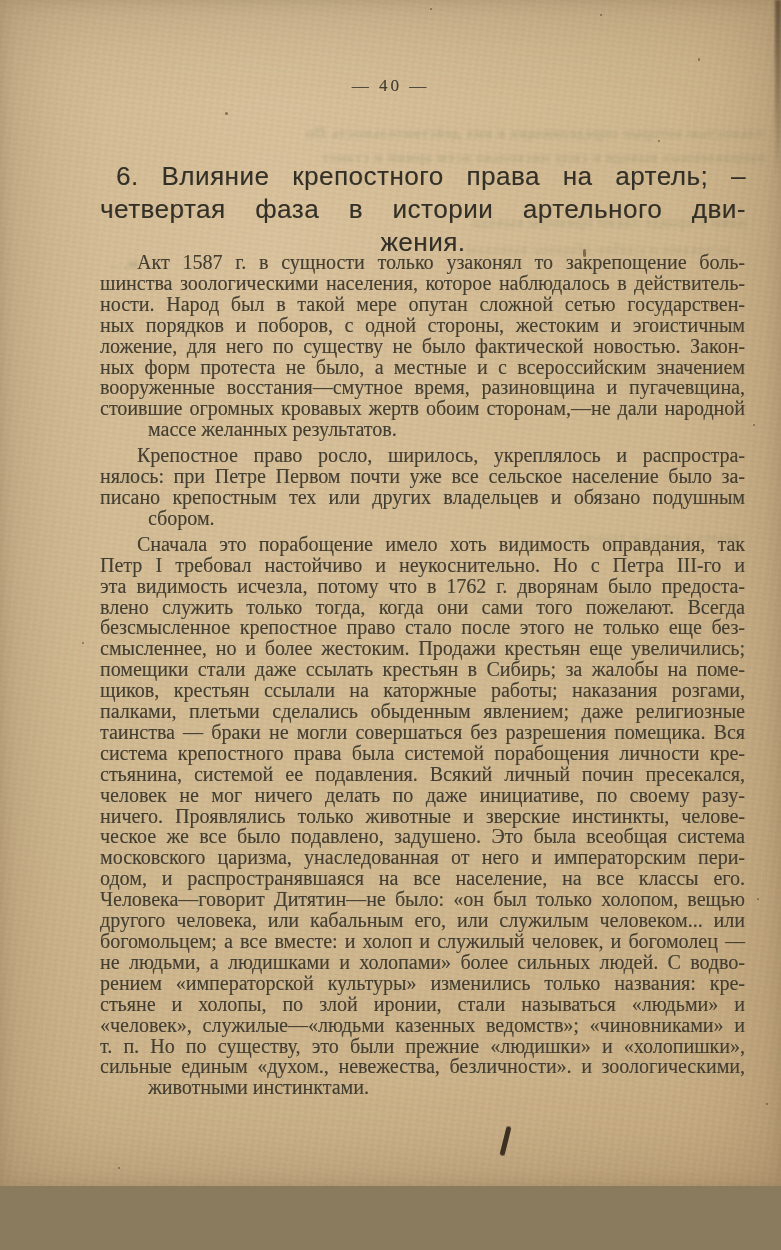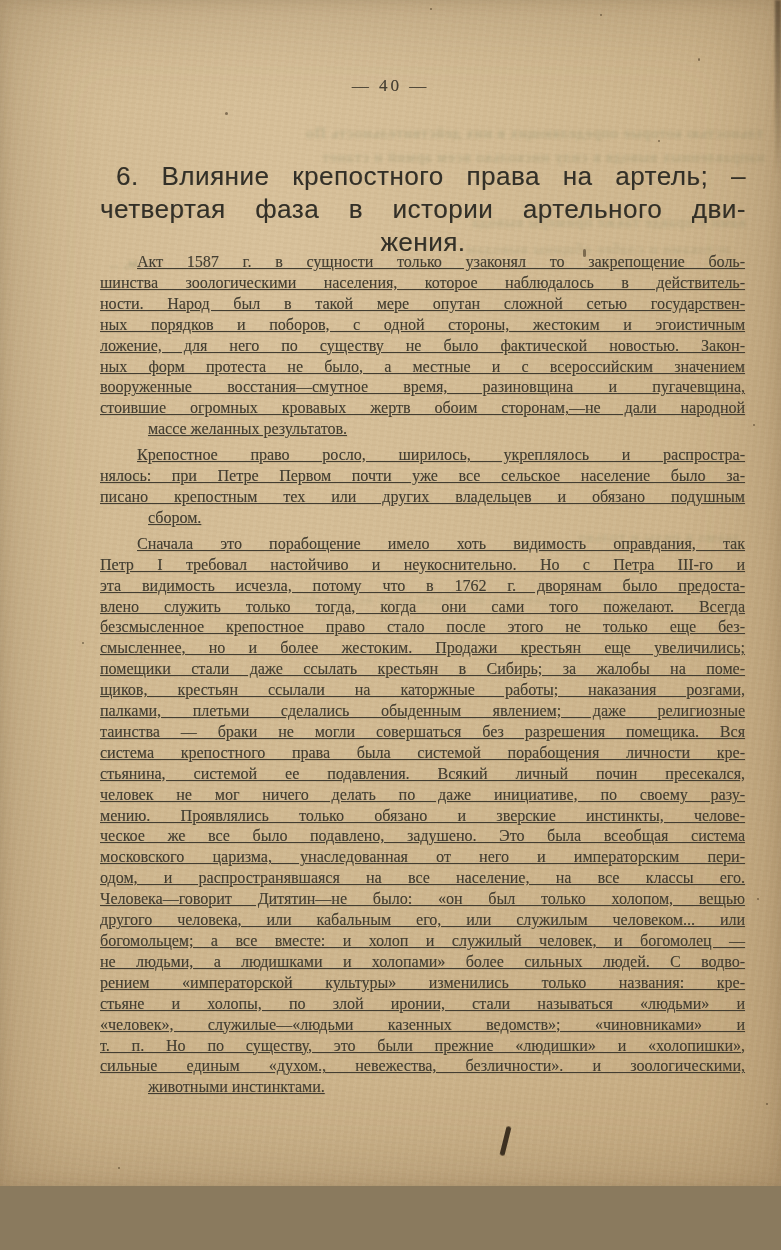--- a/index.html
+++ b/index.html
@@ -29,23 +29,22 @@
     font-family:"Liberation Sans","DejaVu Sans",sans-serif;
     font-weight:400;font-size:26px;line-height:33px;
     color:#333028;letter-spacing:.5px;
     text-shadow:.4px .4px .4px rgba(50,45,32,.35);
   }
   .h-line{text-align:justify;text-align-last:justify;}
   .h-line.h-first{padding-left:16px;}
   .h-line.h-center{text-align:right;text-align-last:center;}
   .body-text{
     position:absolute;top:252px;left:100px;width:645px;
-    font-size:16px;line-height:20.9px;
+    font-size:20px;line-height:20.9px;
     text-shadow:.3px .3px .25px rgba(62,56,40,.35);
-    text-decoration:underline;
   }
   .para{margin:0;}
   .para + .para{margin-top:5px;}
   .line{text-align:justify;text-align-last:justify;}
   .line.p-first{padding-left:37px;}
   .line.p-last{text-align-last:left;margin-left:48px;}
   .bleed{
     position:absolute;
     font-size:15px;line-height:20px;
     color:#6e7a58;opacity:.34;
@@ -122,21 +121,21 @@
         <div class="line">влено служить только тогда, когда они сами того пожелают. Всегда</div>
         <div class="line">безсмысленное крепостное право стало после этого не только еще без-</div>
         <div class="line">смысленнее, но и более жестоким. Продажи крестьян еще увеличились;</div>
         <div class="line">помещики стали даже ссылать крестьян в Сибирь; за жалобы на поме-</div>
         <div class="line">щиков, крестьян ссылали на каторжные работы; наказания розгами,</div>
         <div class="line">палками, плетьми сделались обыденным явлением; даже религиозные</div>
         <div class="line">таинства — браки не могли совершаться без разрешения помещика. Вся</div>
         <div class="line">система крепостного права была системой порабощения личности кре-</div>
         <div class="line">стьянина, системой ее подавления. Всякий личный почин пресекался,</div>
         <div class="line">человек не мог ничего делать по даже инициативе, по своему разу-</div>
-        <div class="line">мению. Проявлялись только обязано и зверские инстинкты, челове-</div>
+        <div class="line">ничего. Проявлялись только животные и зверские инстинкты, челове-</div>
         <div class="line">ческое же все было подавлено, задушено. Это была всеобщая система</div>
         <div class="line">московского царизма, унаследованная от него и императорским пери-</div>
         <div class="line">одом, и распространявшаяся на все население, на все классы его.</div>
         <div class="line">Человека—говорит Дитятин—не было: «он был только холопом, вещью</div>
         <div class="line">другого человека, или кабальным его, или служилым человеком... или</div>
         <div class="line">богомольцем; а все вместе: и холоп и служилый человек, и богомолец —</div>
         <div class="line">не людьми, а людишками и холопами» более сильных людей. С водво-</div>
         <div class="line">рением «императорской культуры» изменились только названия: кре-</div>
         <div class="line">стьяне и холопы, по злой иронии, стали называться «людьми» и</div>
         <div class="line">«человек», служилые—«людьми казенных ведомств»; «чиновниками» и</div>

